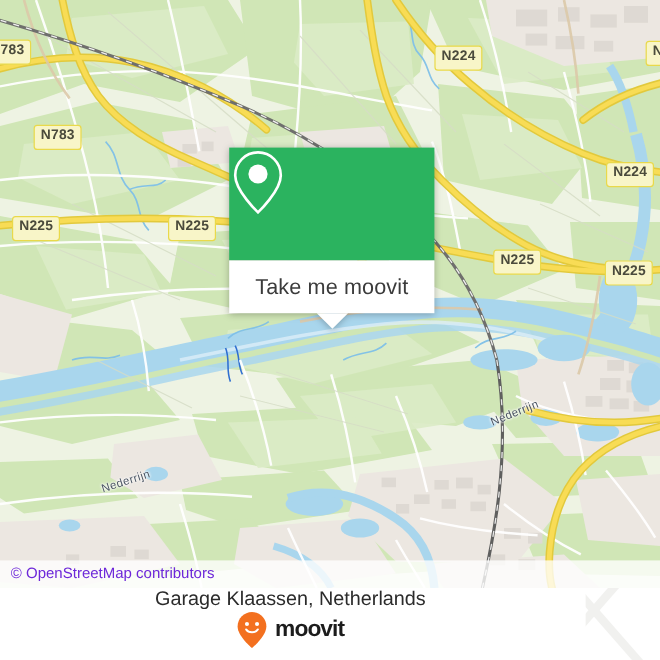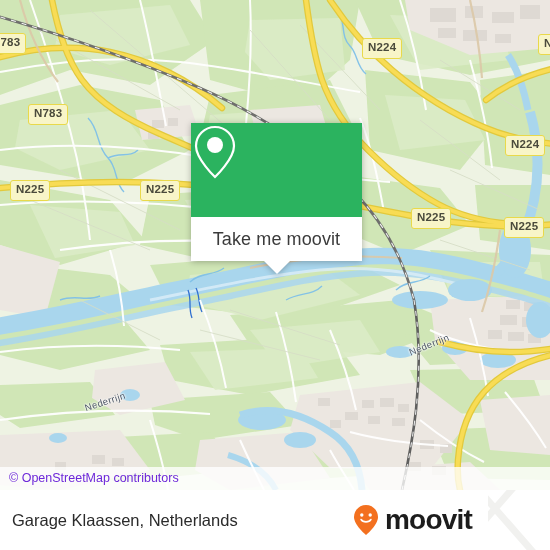--- a/index.html
+++ b/index.html
@@ -55,25 +55,25 @@
            filter:drop-shadow(0 1px 3px rgba(0,0,0,.28));}
   .callout-top{background:#2bb35f;height:94px;display:flex;align-items:center;justify-content:center;}
   .callout-bottom{background:#fff;height:44px;display:flex;align-items:center;justify-content:center;}
   .callout-label{font-size:18px;color:#3b3b3b;font-family:"Liberation Sans",sans-serif;letter-spacing:.1px;}
   .pointer{width:0;height:0;margin:0 auto;
            border-left:13px solid transparent;border-right:13px solid transparent;
            border-top:13px solid #fff;}
 
   
   .footer{position:absolute;left:0;top:490px;width:488px;height:60px;background:#fff;
-          display:flex;align-items:center;justify-content:space-between;
-          padding:0 16px 0 12px;box-sizing:border-box;z-index:10;}
+          display:flex;align-items:center;justify-content:flex-start;
+          padding:0 16px 0 12px;box-sizing:border-box;z-index:10;flex-direction:column;}
   .footer-title{font-size:16.5px;color:#2b2b2b;font-family:"Liberation Sans",sans-serif;}
   .brand{display:flex;align-items:center;gap:6px;}
-  .brand-word{font-size:28px;color:#1c1c1c;font-family:"Liberation Sans",sans-serif;
+  .brand-word{font-size:19px;color:#1c1c1c;font-family:"Liberation Sans",sans-serif;
               font-weight:bold;letter-spacing:-.8px;}
   .footer-bg{position:absolute;left:0;top:490px;width:550px;height:60px;z-index:9;overflow:hidden;background:#fff;}
 </style>
 </head>
 <body>
 
 <div class="frame">
 
   <div class="map">
     <svg width="550" height="490" viewBox="0 0 550 490">

